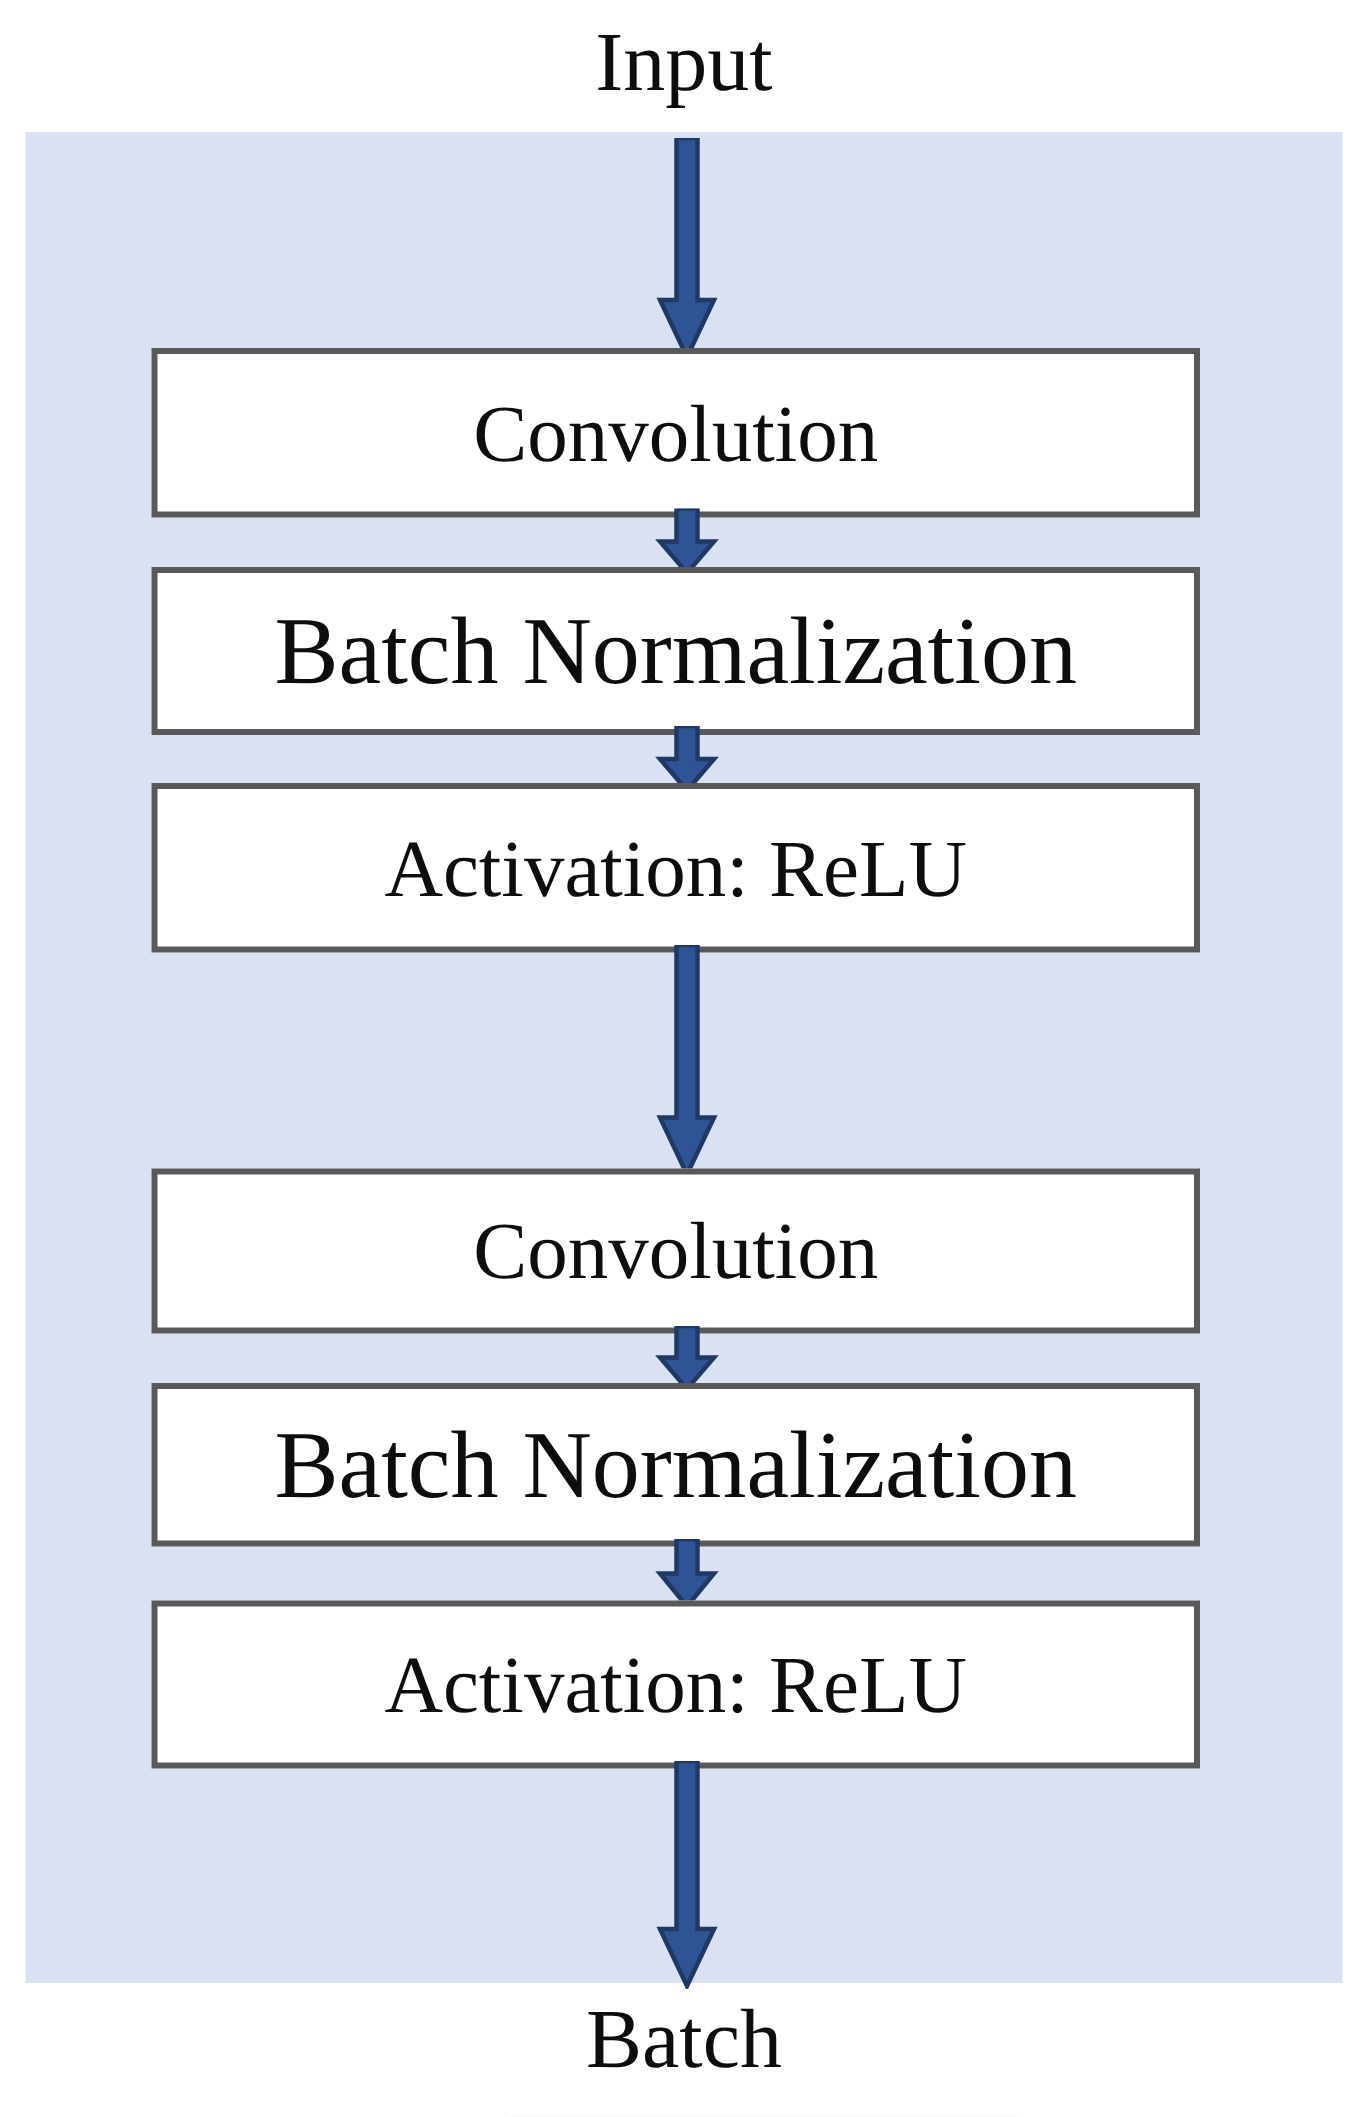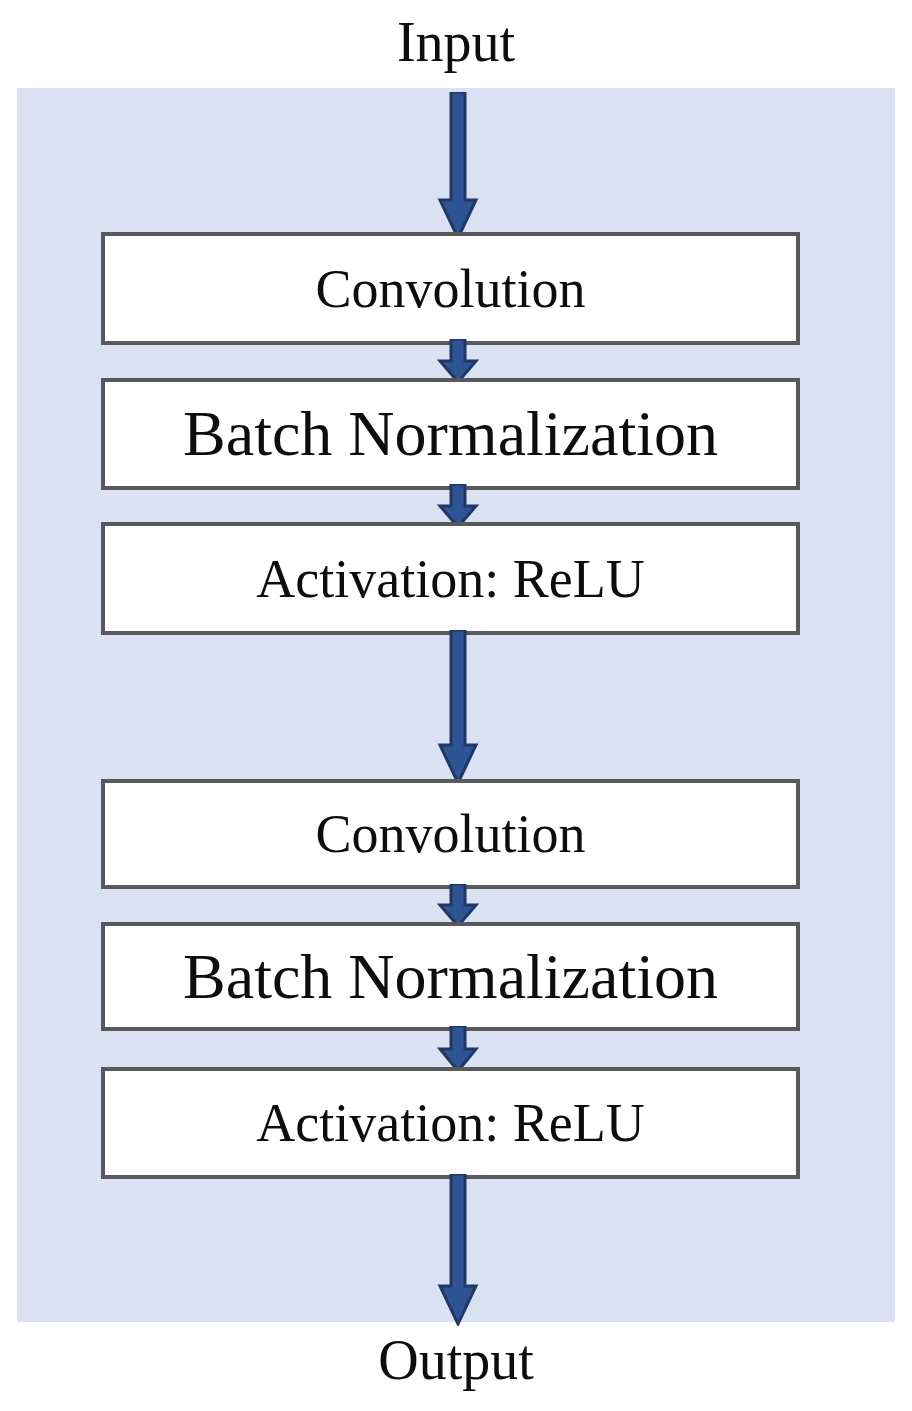--- a/index.html
+++ b/index.html
@@ -154,15 +154,15 @@
   <div class="box b6">
     <span class="box-label">Activation: ReLU</span>
   </div>
 
   <div class="arrow a-out">
     <svg viewBox="0 0 58 152" preserveAspectRatio="none">
       <polygon points="22,0 36,0 36,112 47,112 29,150 11,112 22,112" fill="#2e5496" stroke="#1f3864" stroke-width="3" stroke-linejoin="miter"></polygon>
     </svg>
   </div>
 
-  <div class="endpoint-label output">Output</div>
+  <div class="endpoint-label output">Batch</div>
 
 </div>
 
 </body></html>

